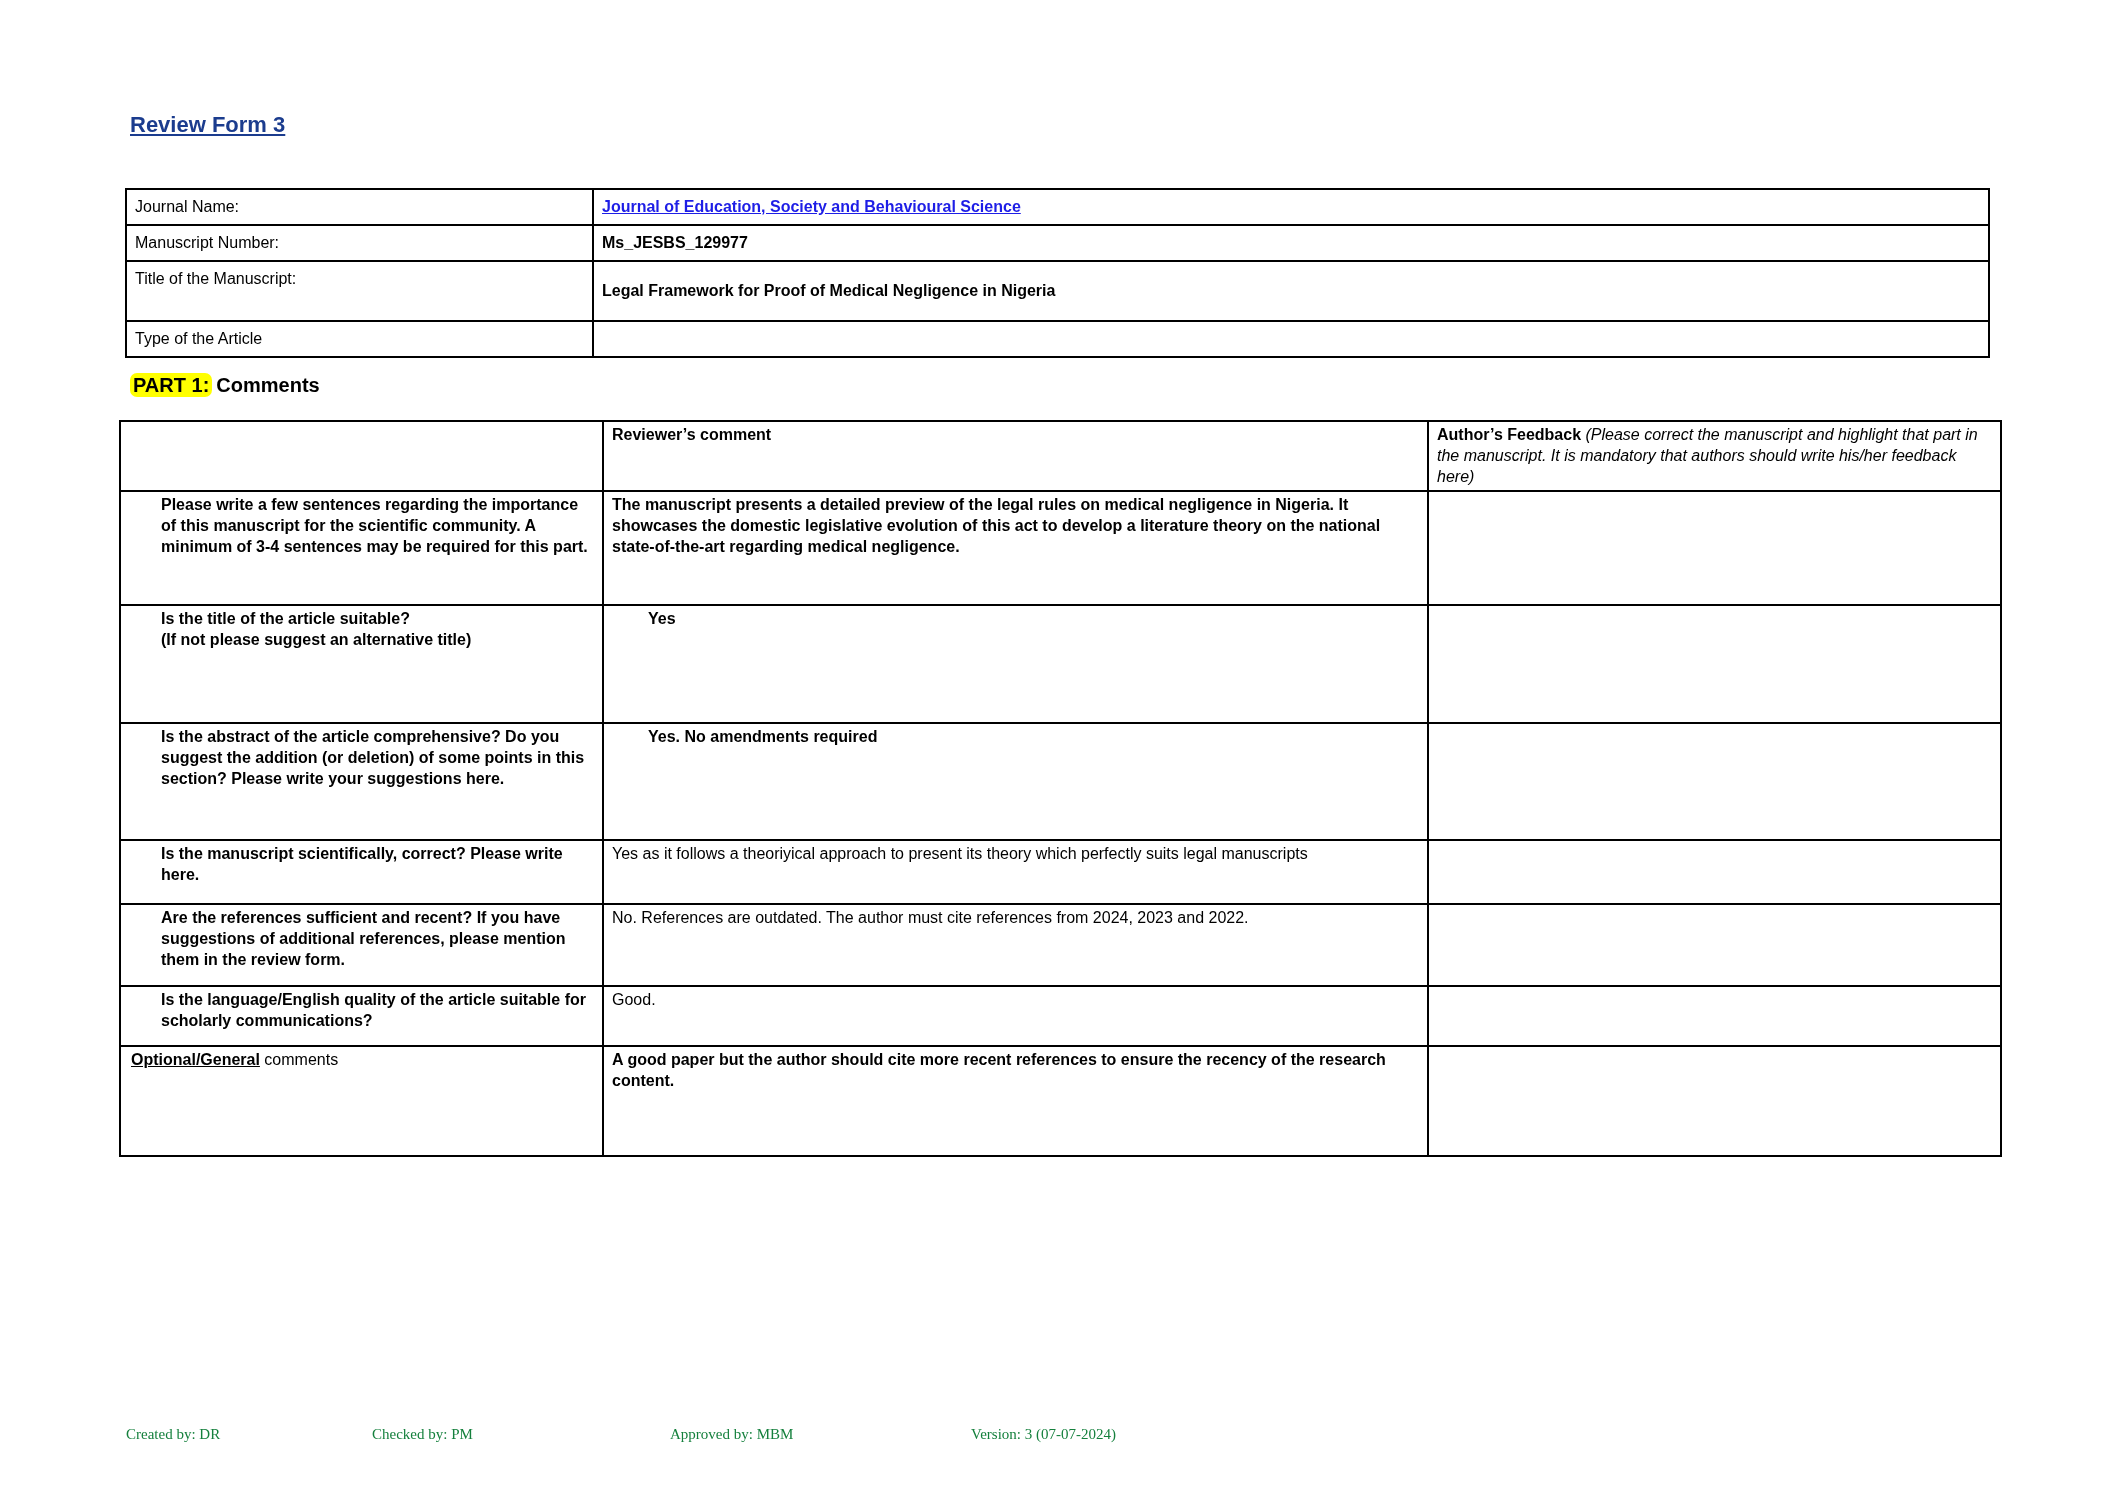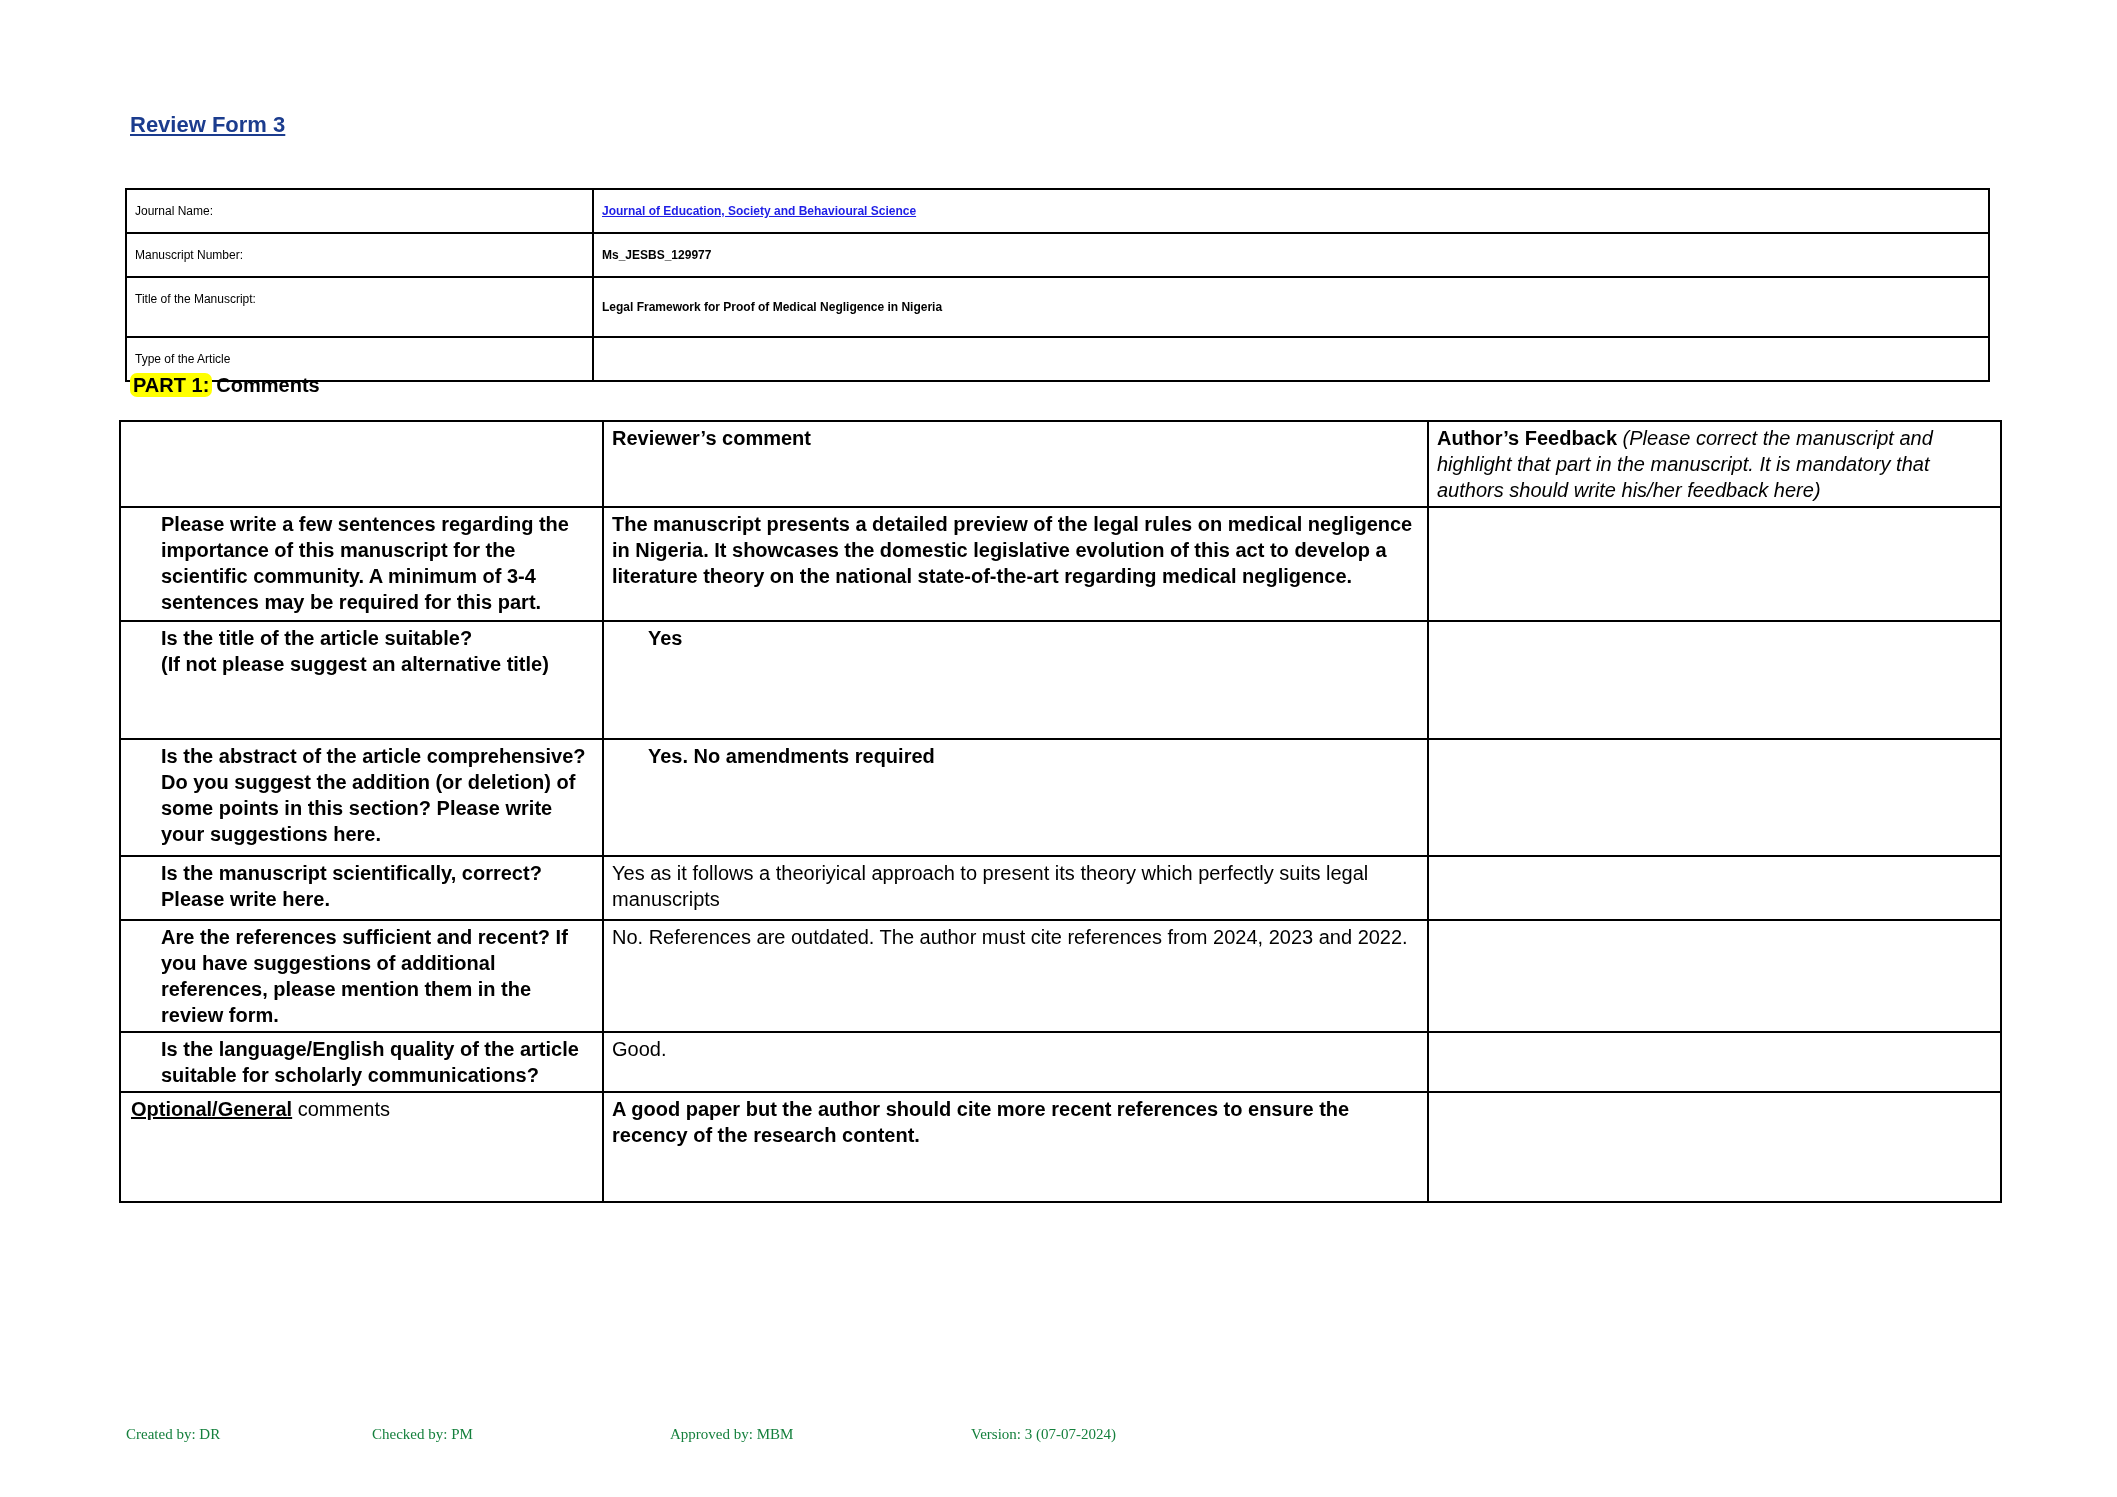--- a/index.html
+++ b/index.html
@@ -24,21 +24,21 @@
     color:var(--title-blue);
     text-decoration:underline;
     cursor:pointer;
   }
   table{border-collapse:collapse;table-layout:fixed;}
   td,th{border:2px solid var(--border);vertical-align:top;text-align:left;}
 
   
   .info-table{position:absolute;left:125px;top:188px;width:1865px;}
   .info-table col.c1{width:467px;}
-  .info-table td{padding:14px 8px;font-weight:normal;font-size:12px;}
+  .info-table td{padding:8px 8px;font-weight:normal;font-size:16px;}
   .info-table .val{font-weight:bold;margin-top:36px;}
   .info-table tr.r1 td{height:29px;}
   .info-table tr.r2 td{height:29px;}
   .info-table tr.r3 td{height:60px;}
   .info-table tr.r3 td.val{vertical-align:middle;}
   .info-table tr.r4 td{height:27px;}
   .journal-link{
     color:var(--link-blue);
     font-weight:bold;
     text-decoration:underline;
@@ -48,21 +48,21 @@
   
   .part-heading{position:absolute;left:130px;top:374px;font-size:20px;font-weight:bold;}
   .part-badge{background:var(--highlight-yellow);padding:1px 3px;border-radius:7px;}
   .part-label{margin-left:4px;}
 
   
   .comments-table{position:absolute;left:119px;top:420px;width:1881px;}
   .comments-table col.c1{width:483px;}
   .comments-table col.c2{width:825px;}
   .comments-table col.c3{width:573px;}
-  .comments-table td,.comments-table th{padding:3px 8px;font-size:20px;line-height:1.3;}
+  .comments-table td,.comments-table th{padding:3px 8px;font-size:16px;line-height:1.3;}
   .comments-table tr.hdr td{height:58px;}
   .comments-table tr.row1 td{height:114px;border-radius:13px;}
   .comments-table tr.row2 td{height:118px;}
   .comments-table tr.row3 td{height:117px;}
   .comments-table tr.row4 td{height:64px;}
   .comments-table tr.row5 td{height:82px;}
   .comments-table tr.row6 td{height:60px;}
   .comments-table tr.row7 td{height:110px;}
   .hdr-bold{font-weight:bold;}
   .hdr-note{font-style:italic;font-weight:normal;}

